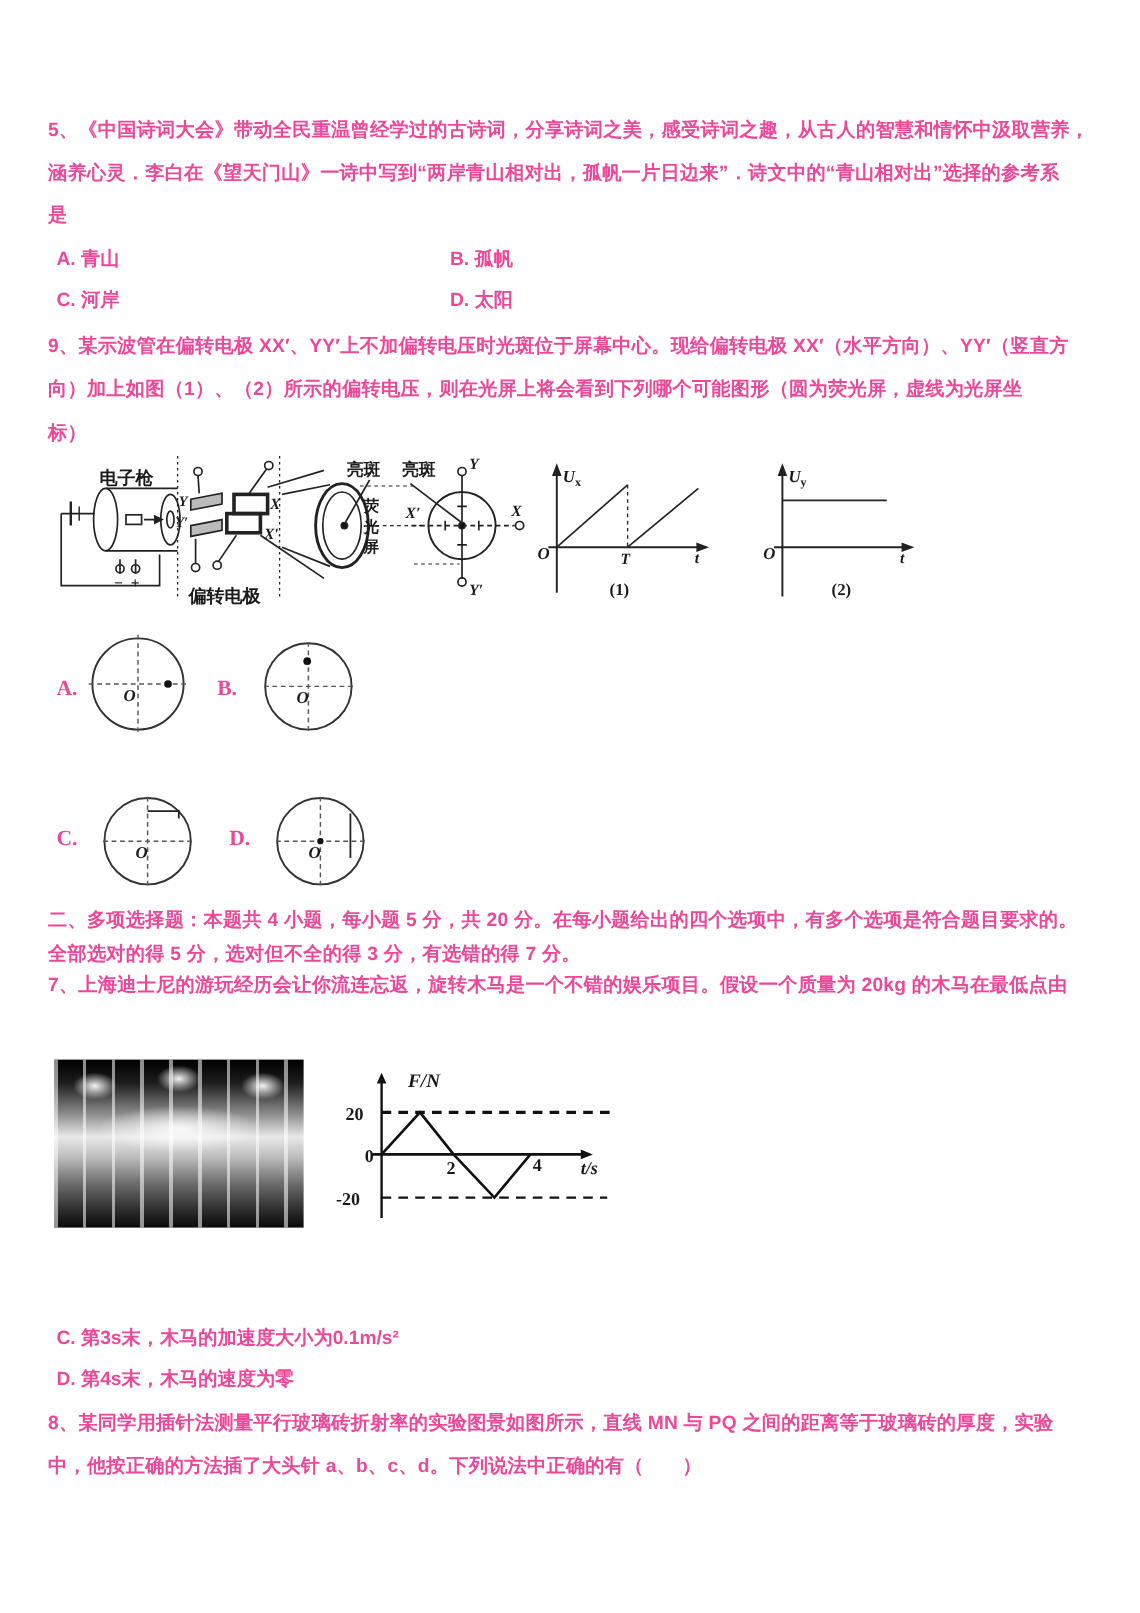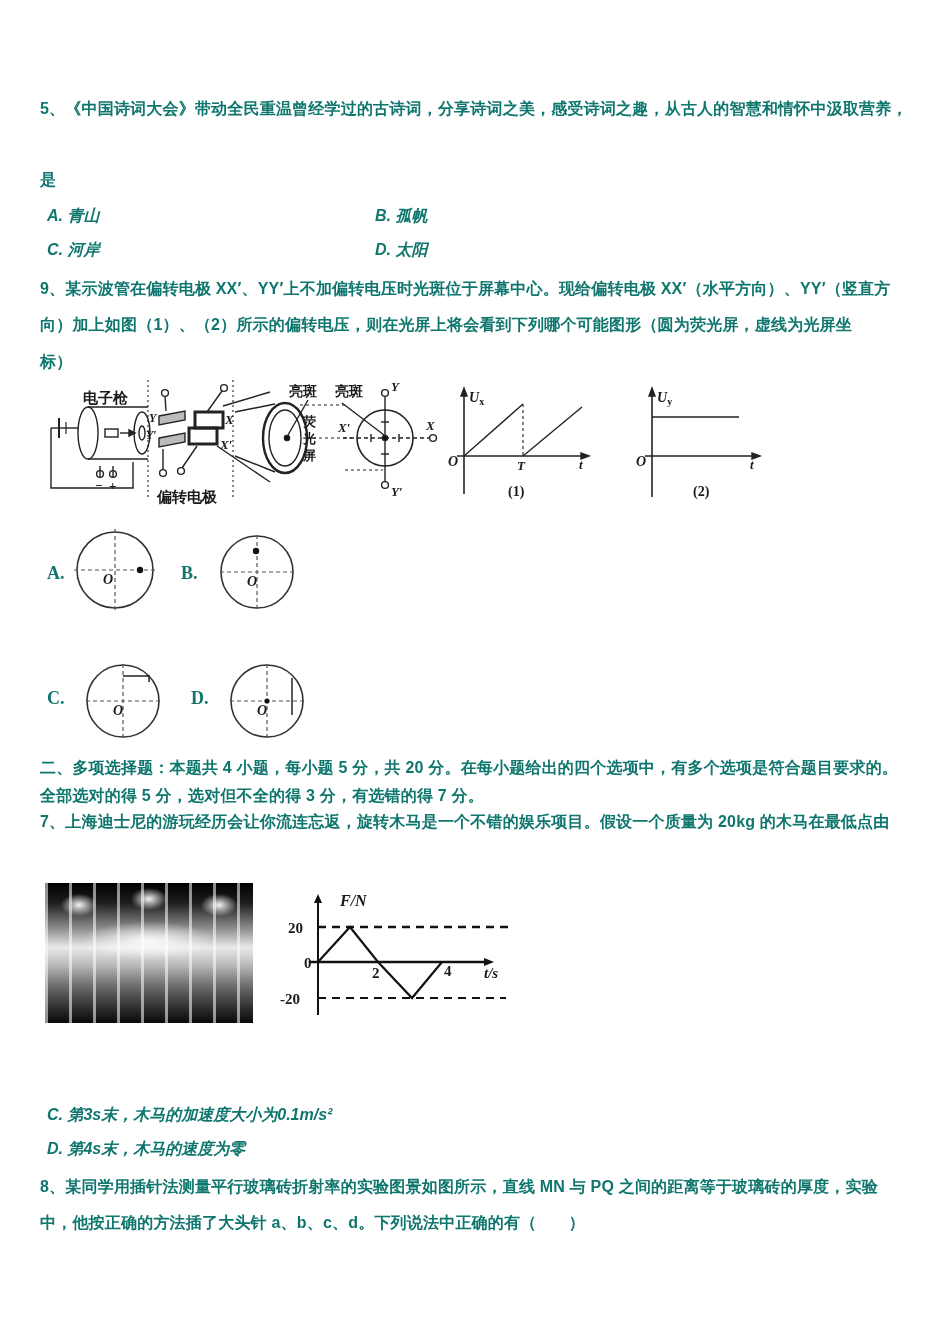--- a/index.html
+++ b/index.html
@@ -1,22 +1,22 @@
 <!DOCTYPE html>
 <html><head>
 <meta charset="utf-8">
 <style>
   html,body{margin:0;padding:0;background:#e8e8e8;}
   .page{
     position:relative;width:950px;height:1344px;background:#ffffff;
-    font-family:"Liberation Sans",sans-serif;color:#0f766e;font-weight:700;
+    font-family:"Liberation Sans",sans-serif;color:#ec4899;font-weight:700;
     margin:0 auto;overflow:hidden;
   }
   .tline{position:absolute;left:40px;font-size:16px;line-height:20px;white-space:nowrap;letter-spacing:.2px;}
-  .opt{position:absolute;font-size:16px;white-space:nowrap;font-style:italic;}
+  .opt{position:absolute;font-size:16px;white-space:nowrap;}
   .optkey{position:absolute;font-family:"Liberation Serif",serif;font-size:18px;font-weight:700;}
   svg text{font-family:"Liberation Serif",serif;fill:#1a1a1a;}
   .cjk{font-family:"Liberation Sans",sans-serif;font-weight:700;}
   .ital{font-style:italic;font-weight:700;}
   .photo{
     position:absolute;left:45px;top:883px;width:208px;height:140px;
     background-image:
       radial-gradient(ellipse 26px 16px at 34px 22px, rgba(255,255,255,.95) 0%, rgba(255,255,255,0) 70%),
       radial-gradient(ellipse 26px 16px at 104px 16px, rgba(255,255,255,.95) 0%, rgba(255,255,255,0) 70%),
       radial-gradient(ellipse 26px 16px at 174px 22px, rgba(255,255,255,.95) 0%, rgba(255,255,255,0) 70%),
@@ -24,20 +24,21 @@
       repeating-linear-gradient(90deg, rgba(255,255,255,.55) 0 3px, rgba(255,255,255,0) 3px 24px),
       linear-gradient(180deg,#000 0%,#1d1d1d 14%,#8a8a8a 32%,#e9e9e9 46%,#bdbdbd 58%,#6b6b6b 74%,#2b2b2b 90%,#0a0a0a 100%);
   }
 </style>
 </head>
 <body>
 
 <div class="page">
 
   <div class="tline" style="top:99px">5、《中国诗词大会》带动全民重温曾经学过的古诗词，分享诗词之美，感受诗词之趣，从古人的智慧和情怀中汲取营养，</div>
+  <div class="tline" style="top:135px">涵养心灵．李白在《望天门山》一诗中写到“两岸青山相对出，孤帆一片日边来”．诗文中的“青山相对出”选择的参考系</div>
   <div class="tline" style="top:170px">是</div>
   <div class="opt" style="left:47px;top:206px">A. 青山</div>
   <div class="opt" style="left:375px;top:206px">B. 孤帆</div>
   <div class="opt" style="left:47px;top:240px">C. 河岸</div>
   <div class="opt" style="left:375px;top:240px">D. 太阳</div>
 
   <div class="tline" style="top:279px">9、某示波管在偏转电极 XX′、YY′上不加偏转电压时光斑位于屏幕中心。现给偏转电极 XX′（水平方向）、YY′（竖直方</div>
   <div class="tline" style="top:315px">向）加上如图（1）、（2）所示的偏转电压，则在光屏上将会看到下列哪个可能图形（圆为荧光屏，虚线为光屏坐</div>
   <div class="tline" style="top:352px">标）</div>
 

